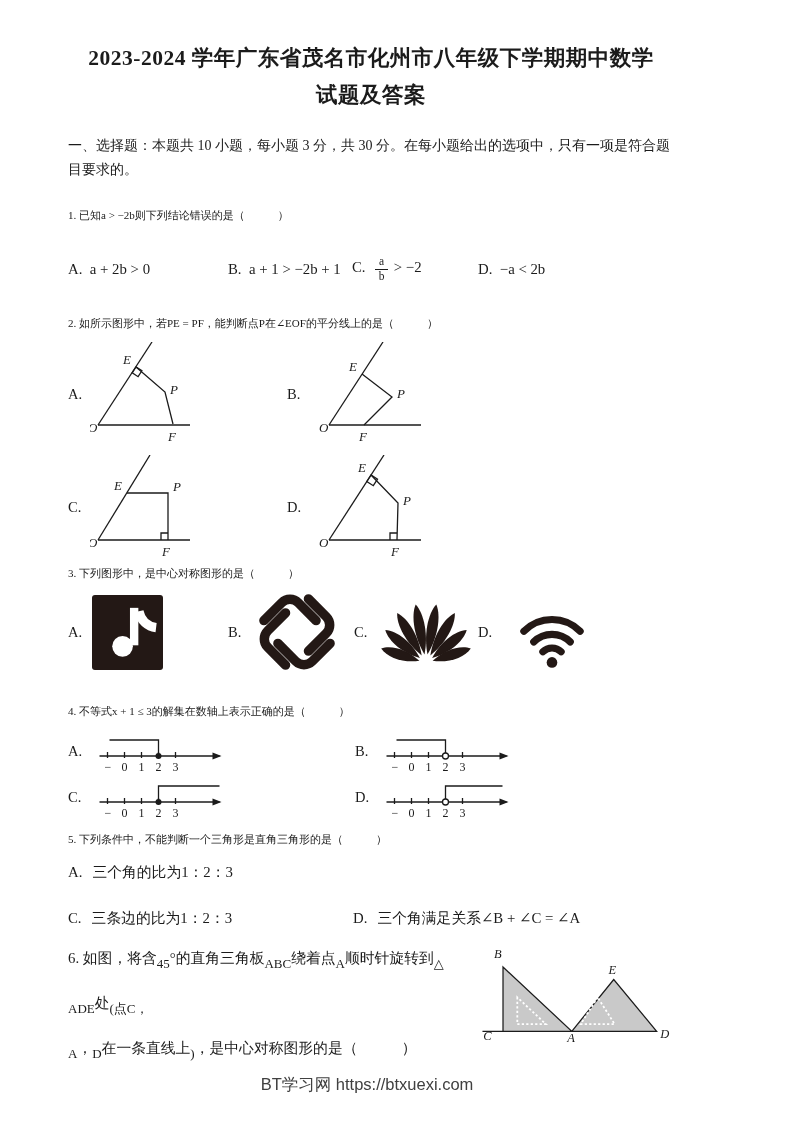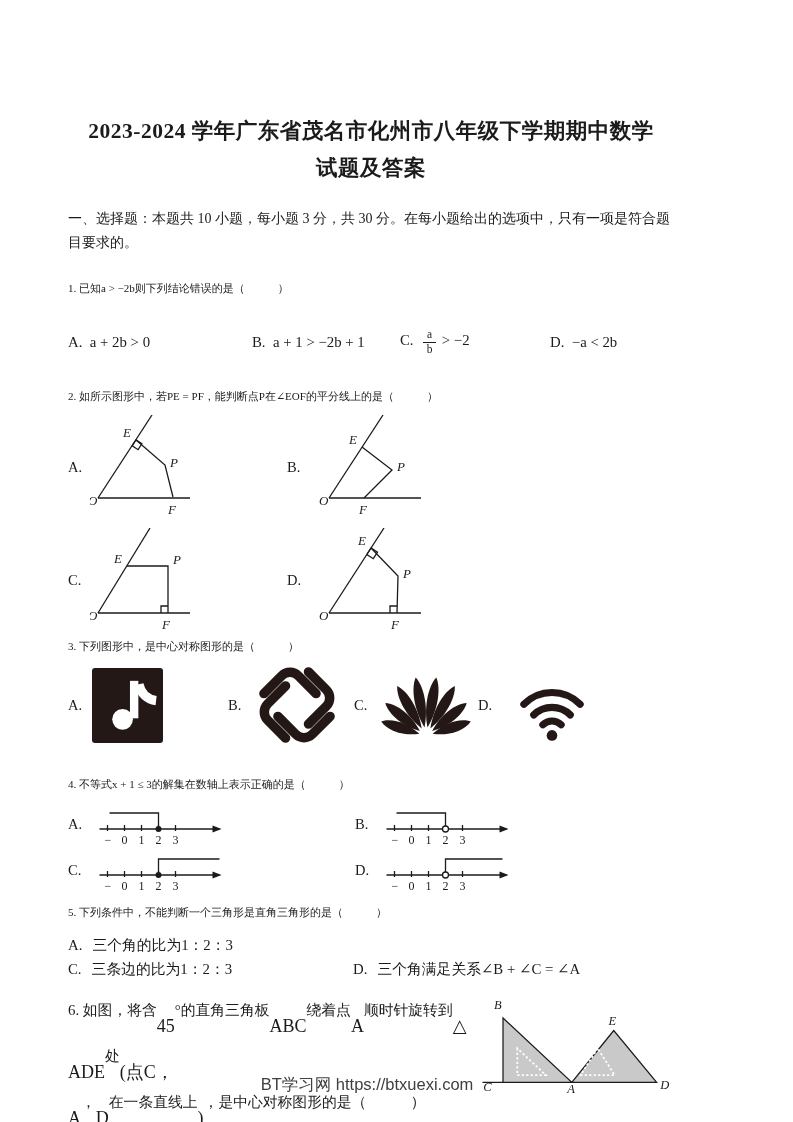--- a/index.html
+++ b/index.html
@@ -1,25 +1,25 @@
 <!DOCTYPE html>
 <html><head>
 <meta charset="utf-8">
 <style>
   html,body{margin:0;padding:0;background:#ffffff;}
   .page{
     width:734px;height:1122px;background:#fff;overflow:hidden;
     font-family:"Liberation Serif","DejaVu Serif",serif;color:#1b1b1b;
-    position:relative;box-sizing:border-box;padding:113px 60px 0 68px;
+    position:relative;box-sizing:border-box;padding:40px 60px 0 68px;
   }
   .title{font-size:21.5px;font-weight:bold;text-align:center;line-height:37px;margin:0 10px 0 10px;letter-spacing:.5px;}
   .intro{font-size:14px;line-height:24px;margin:20px 0 0 0;}
   .qtext{font-size:11px;line-height:22px;margin:28px 0 0 0;}
   
-  .optrow{display:flex;margin-top:28px;font-size:14.8px;align-items:center;height:30px;gap:24px;}
+  .optrow{display:flex;margin-top:28px;font-size:14.8px;align-items:center;height:30px;}
   .optrow .o1{width:160px;}
   .optrow .o2{width:124px;}
   .optrow .o3{width:126px;}
   .frac{display:inline-block;vertical-align:-8px;text-align:center;line-height:1;margin:0 2px;}
   .frac .num{display:block;font-size:11.5px;border-bottom:1px solid #1b1b1b;padding:0 4px 1px;}
   .frac .den{display:block;font-size:11.5px;padding-top:1px;}
   
   .figrow{display:flex;margin-top:8px;}
   .figcell{display:flex;align-items:center;width:219px;}
   .figcell.right{width:auto;}
@@ -32,27 +32,27 @@
   .logoitem .figlabel{margin-right:2px;}
   .li-a{width:160px;}
   .li-b{width:126px;}
   .li-c{width:124px;}
   
   .nlrow{display:flex;margin-top:6px;align-items:center;height:46px;}
   .nlcell{display:flex;align-items:center;width:287px;}
   .nlcell.right{width:auto;}
   .nl-num{font-size:12px;}
   
-  .q5row{display:flex;font-size:14.8px;line-height:24px;}
+  .q5row{display:flex;font-size:14.8px;margin-top:22px;line-height:24px;}
   .q5row .c1{width:285px;}
   .q5lbl{margin-right:10px;}
   
   .q6wrap{display:flex;margin-top:6px;align-items:flex-start;}
   .q6text{width:462px;font-size:14.8px;line-height:45px;}
-  .low{position:relative;top:17px;font-size:18px;}
+  .low{position:relative;top:5px;font-size:13px;}
   .q6fig{margin-left:6px;margin-top:0px;}
   
   .footer{position:absolute;left:0;right:0;bottom:26px;text-align:center;
     font-family:"Liberation Sans","DejaVu Sans",sans-serif;font-size:16.5px;color:#404040;}
 </style>
 </head>
 <body>
 
 <div class="page">
 

